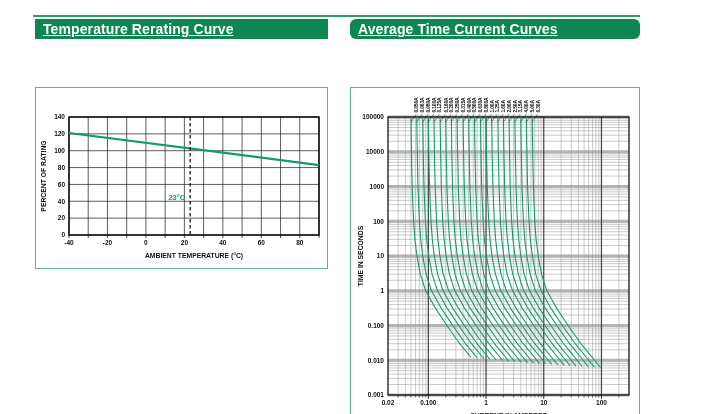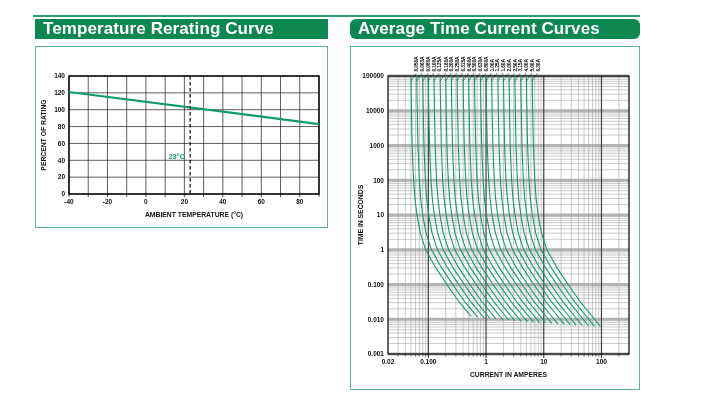--- a/index.html
+++ b/index.html
@@ -3,26 +3,27 @@
 <meta charset="utf-8">
 <style>
   html,body{margin:0;padding:0;}
   body{
     width:714px;height:414px;background:#ffffff;position:relative;overflow:hidden;
     font-family:"Liberation Sans",sans-serif;
   }
   .top-rule{position:absolute;left:33px;top:15px;width:607px;height:2px;background:#2f9e68;}
   .panel-header{
     position:absolute;top:19px;height:20px;background:#0d8750;color:#ffffff;
-    font-weight:bold;font-size:17px;line-height:20px;padding-left:8px;box-sizing:border-box;
+    font-weight:bold;font-size:14px;line-height:20px;padding-left:8px;box-sizing:border-box;
     letter-spacing:0.1px;
+    text-decoration:underline;
   }
   .left-header{left:35px;width:293px;}
   .right-header{left:350px;width:290px;border-radius:6px;}
-  .chart-box{position:absolute;background:#ffffff;border:1px solid #5bb68a;box-sizing:border-box;}
+  .chart-box{position:absolute;background:#ffffff;border:1px solid #5bb68a;box-sizing:border-box;margin-top:41px;}
   .left-box{left:35px;top:46px;width:293px;height:182px;}
   .right-box{left:350px;top:46px;width:290px;height:344px;}
   svg{display:block;}
   svg text{font-family:"Liberation Sans",sans-serif;}
 </style>
 </head>
 <body>
 
 <div class="top-rule"></div>
 

